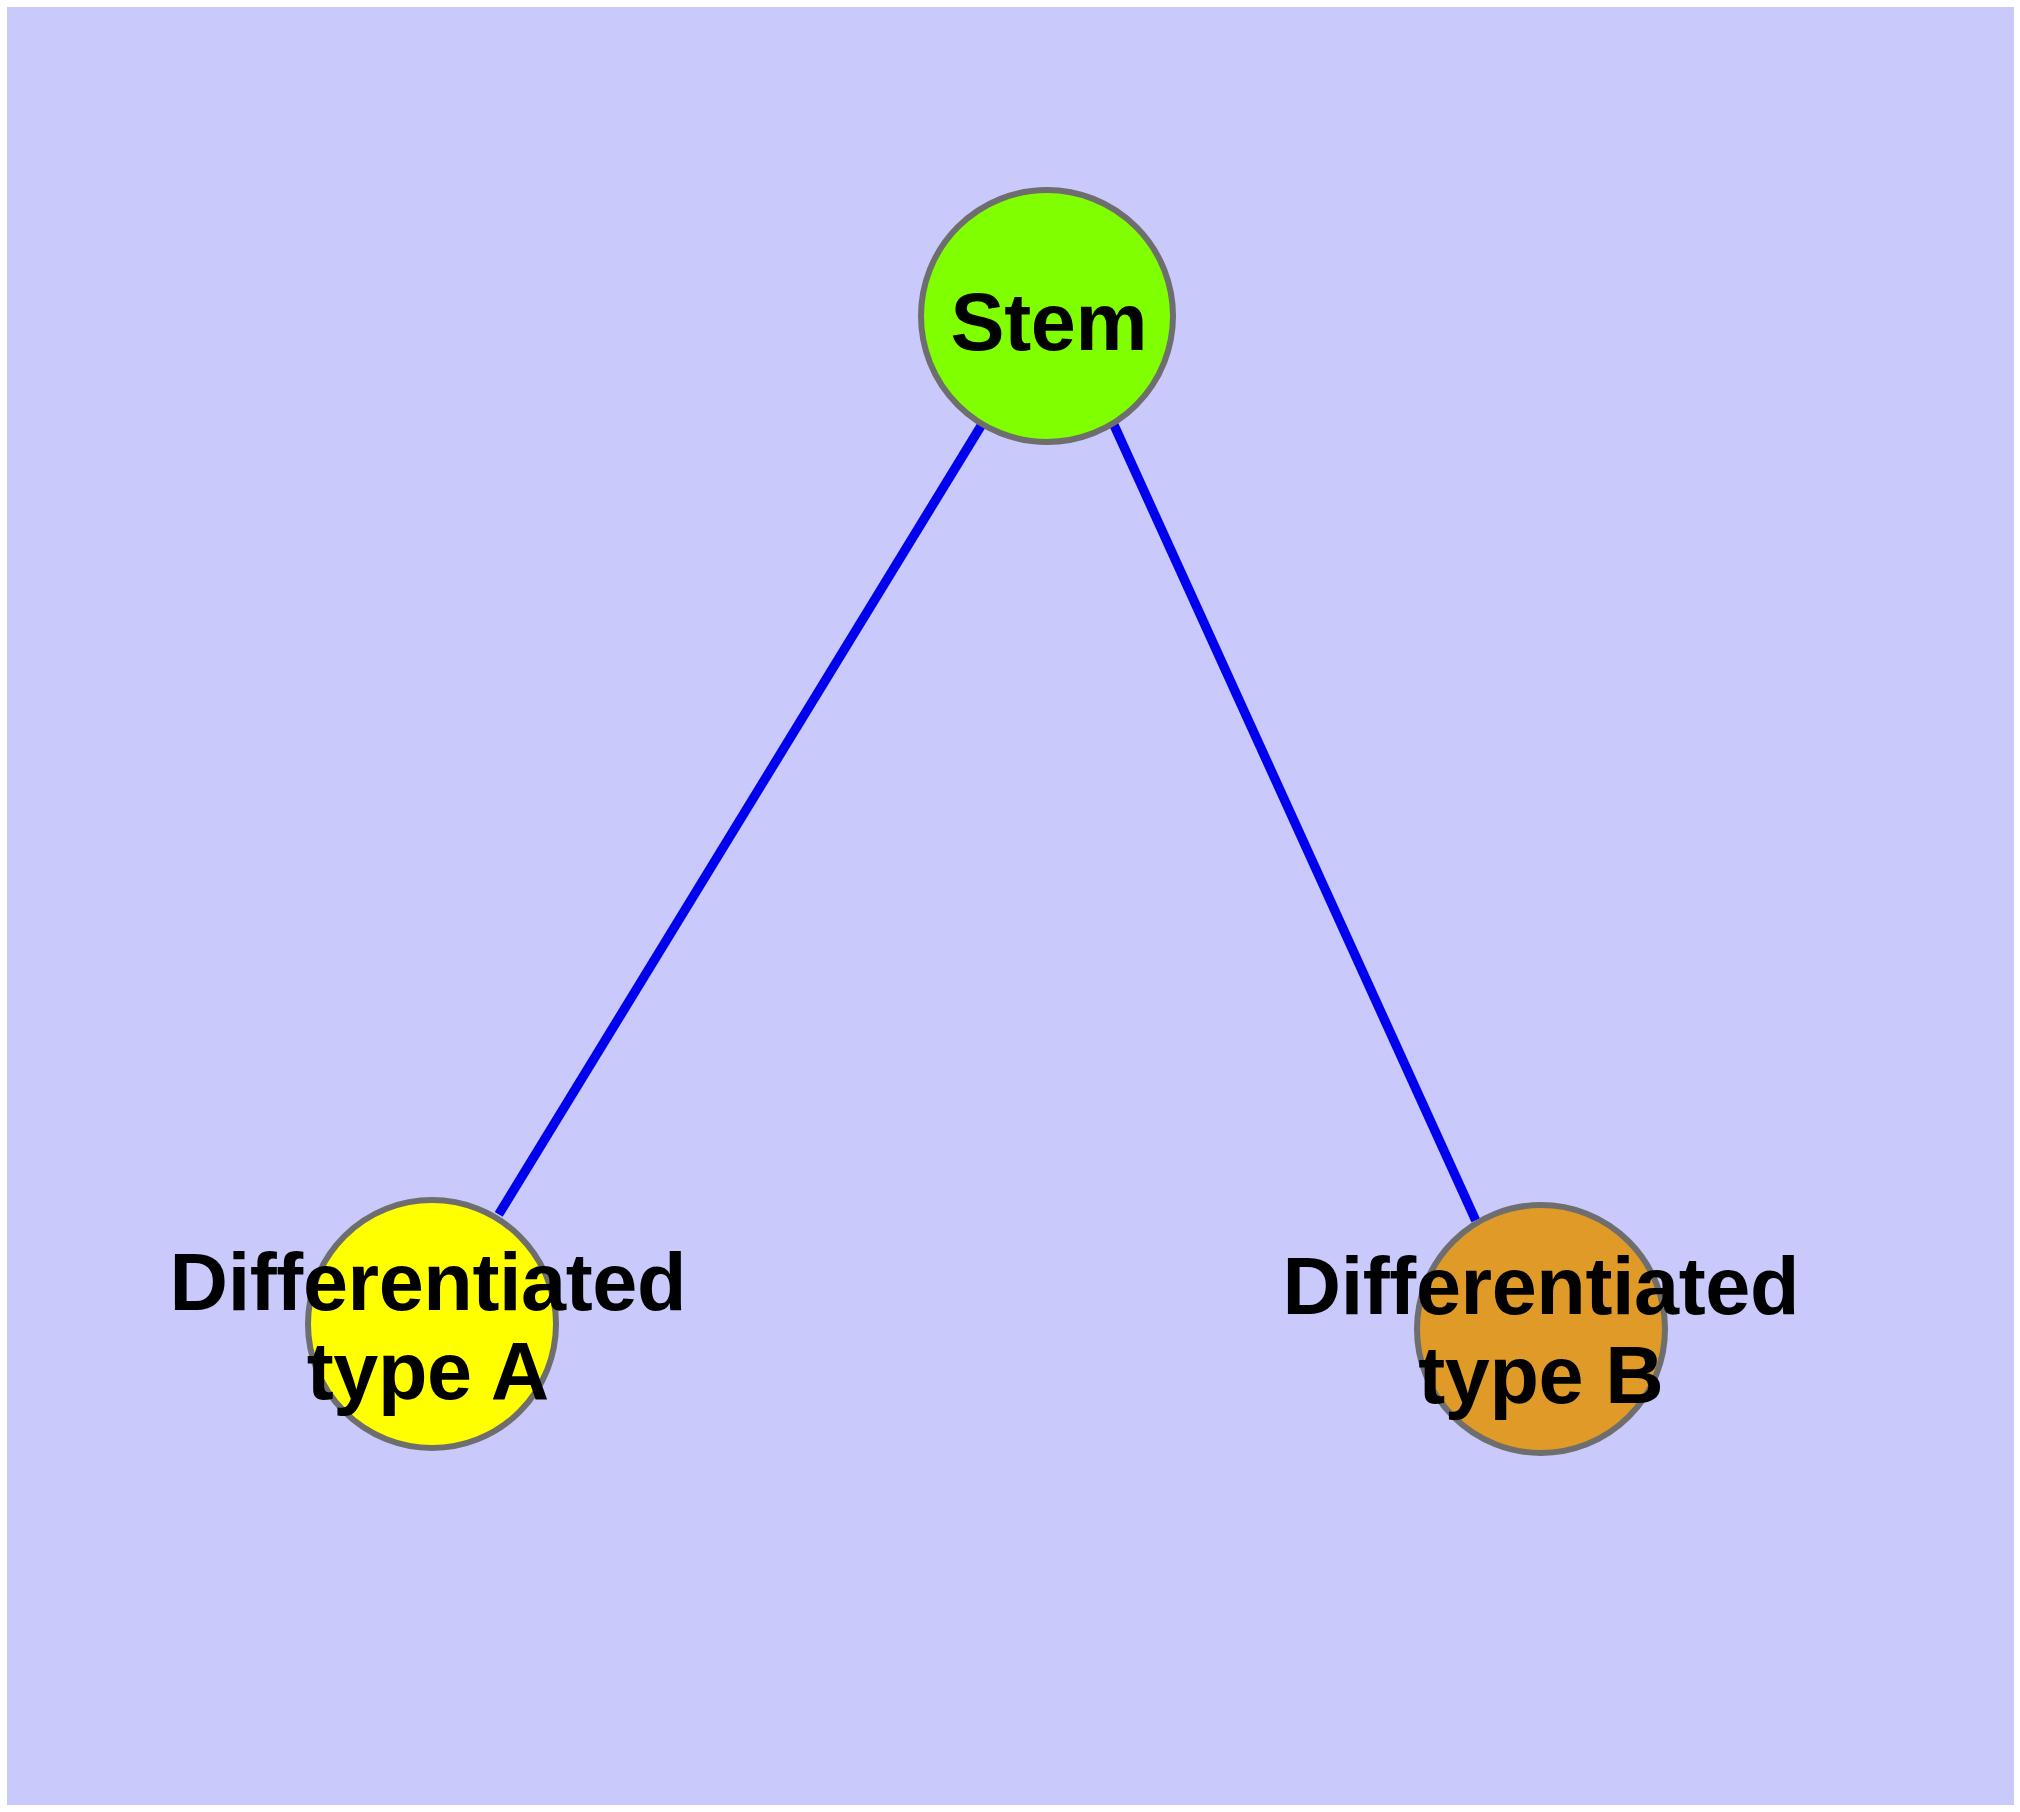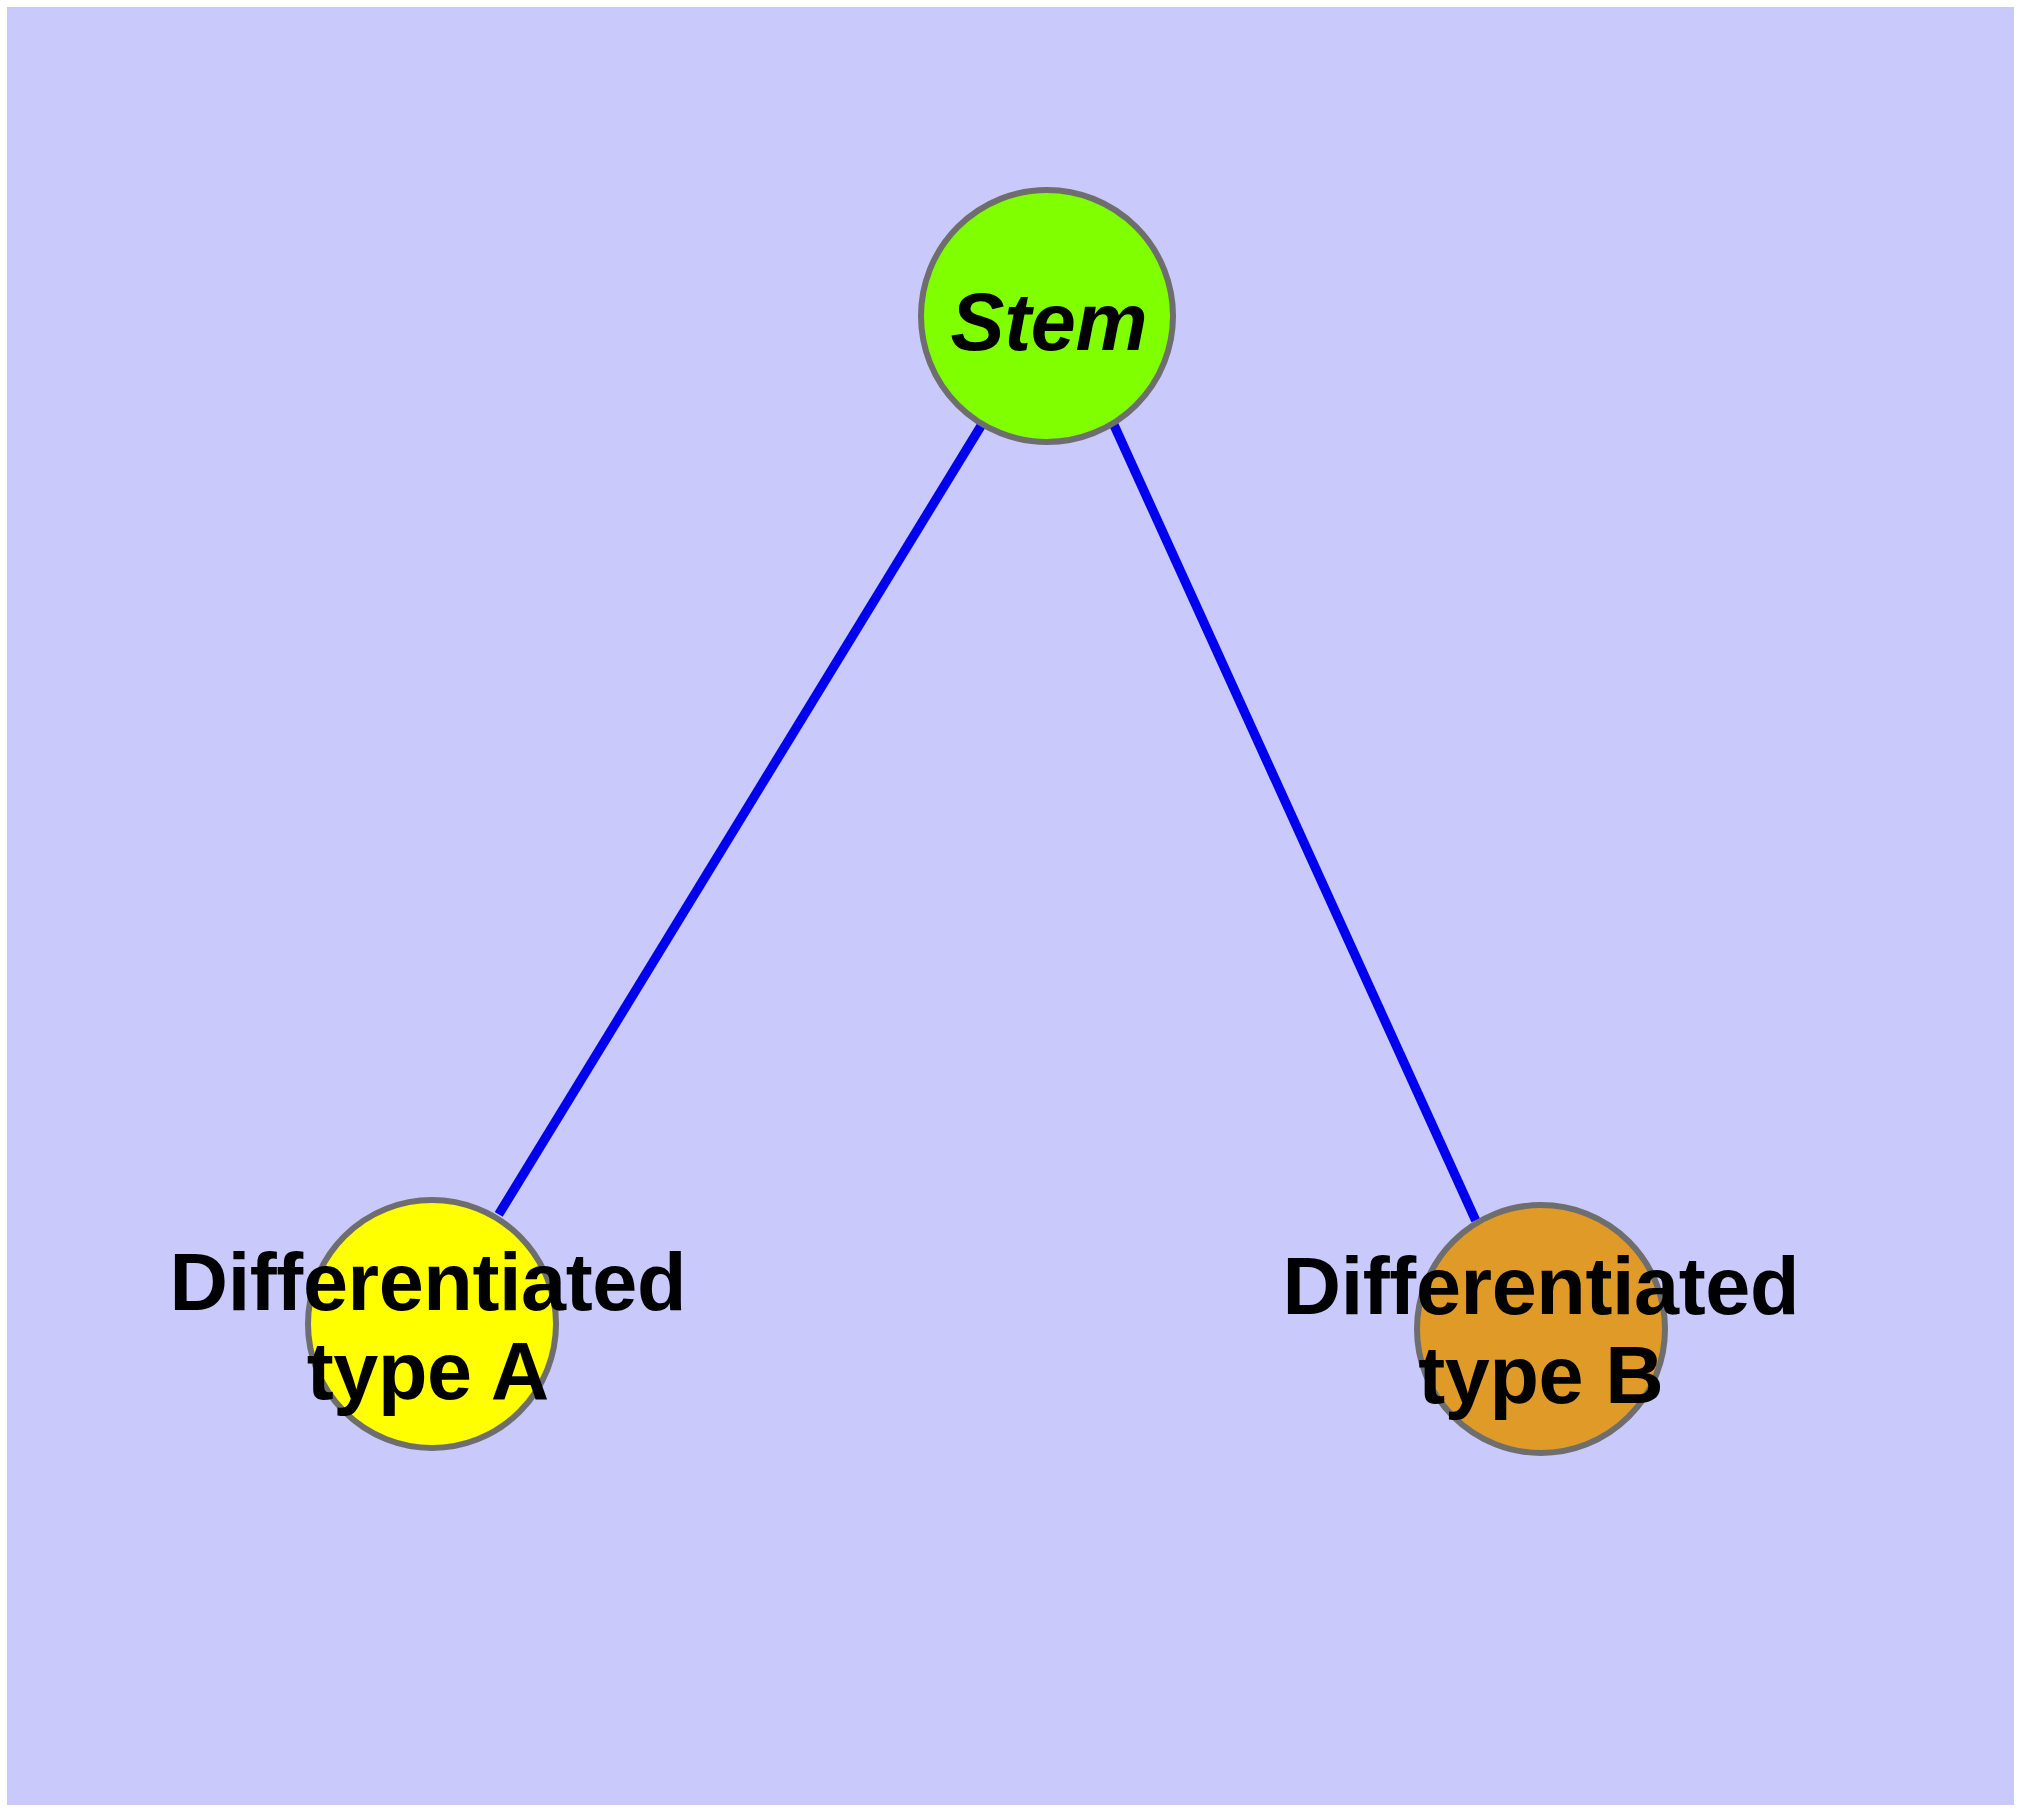--- a/index.html
+++ b/index.html
@@ -82,21 +82,21 @@
 
     <svg id="edges-layer" viewBox="0 0 2368 2122" width="2007" height="1798" xmlns="http://www.w3.org/2000/svg">
       <g id="edge-group">
           <line x1="1150" y1="493" x2="580" y2="1425" stroke="#0000ee" stroke-width="11" stroke-linecap="butt"></line>
           <line x1="1306" y1="493" x2="1733" y2="1432" stroke="#0000ee" stroke-width="11" stroke-linecap="butt"></line>
         </g>
     </svg>
 
     <div id="nodes-layer">
         <div class="graph-node" style="left: 911px; top: 180px; width: 258px; height: 258px; background: rgb(127, 255, 0); border-color: rgb(110, 110, 110); border-width: 6px;"></div>
-        <div class="node-label" style="left: 1042px; top: 315px; color: rgb(0, 0, 0); font-size: 81px; font-style: italic;">Stem</div>
+        <div class="node-label" style="left: 1042px; top: 315px; color: rgb(0, 0, 0); font-size: 81px;">Stem</div>
         <div class="graph-node" style="left: 298px; top: 1190px; width: 254px; height: 254px; background: rgb(255, 255, 0); border-color: rgb(110, 110, 110); border-width: 6px;"></div>
         <div class="node-label" style="left: 421px; top: 1320px; color: rgb(0, 0, 0); font-size: 81px;">Differentiated
 type A</div>
         <div class="graph-node" style="left: 1407px; top: 1195px; width: 254px; height: 254px; background: rgb(224, 154, 40); border-color: rgb(110, 110, 110); border-width: 6px;"></div>
         <div class="node-label" style="left: 1534px; top: 1324px; color: rgb(0, 0, 0); font-size: 81px;">Differentiated
 type B</div>
       </div>
 
   </div>
 </div>

